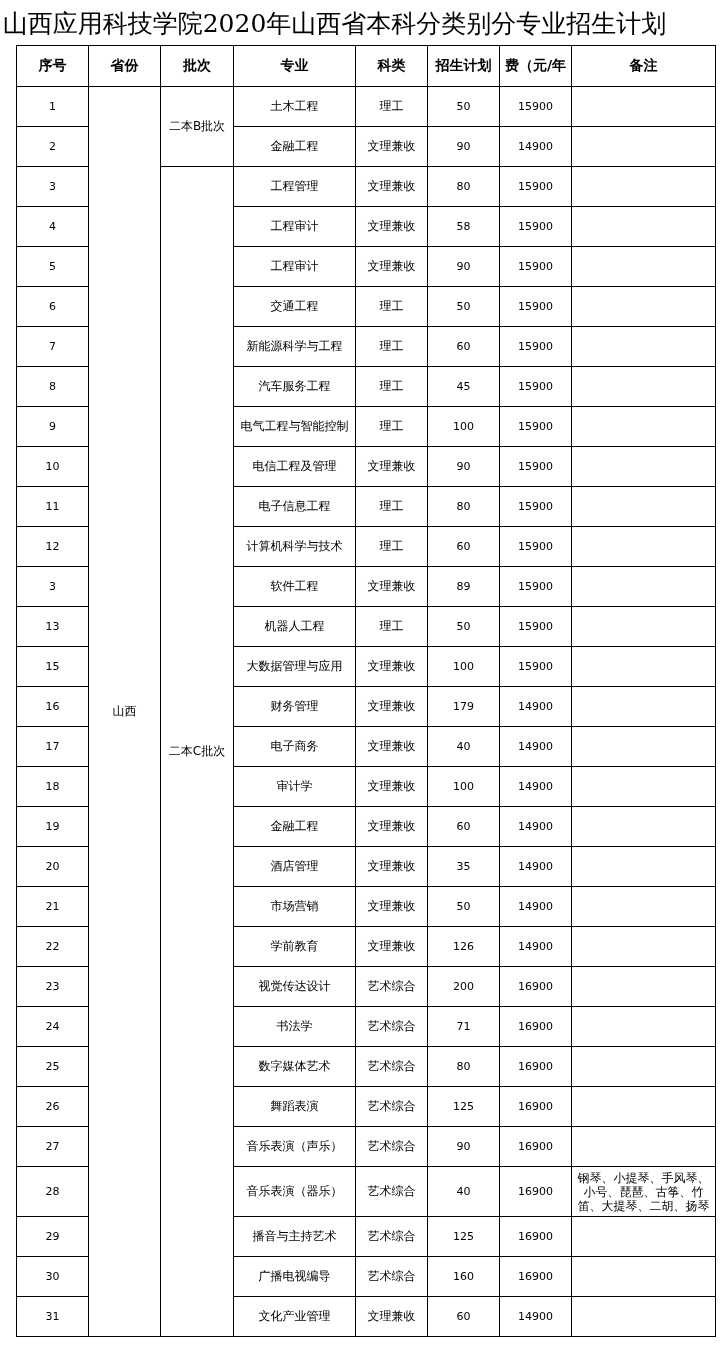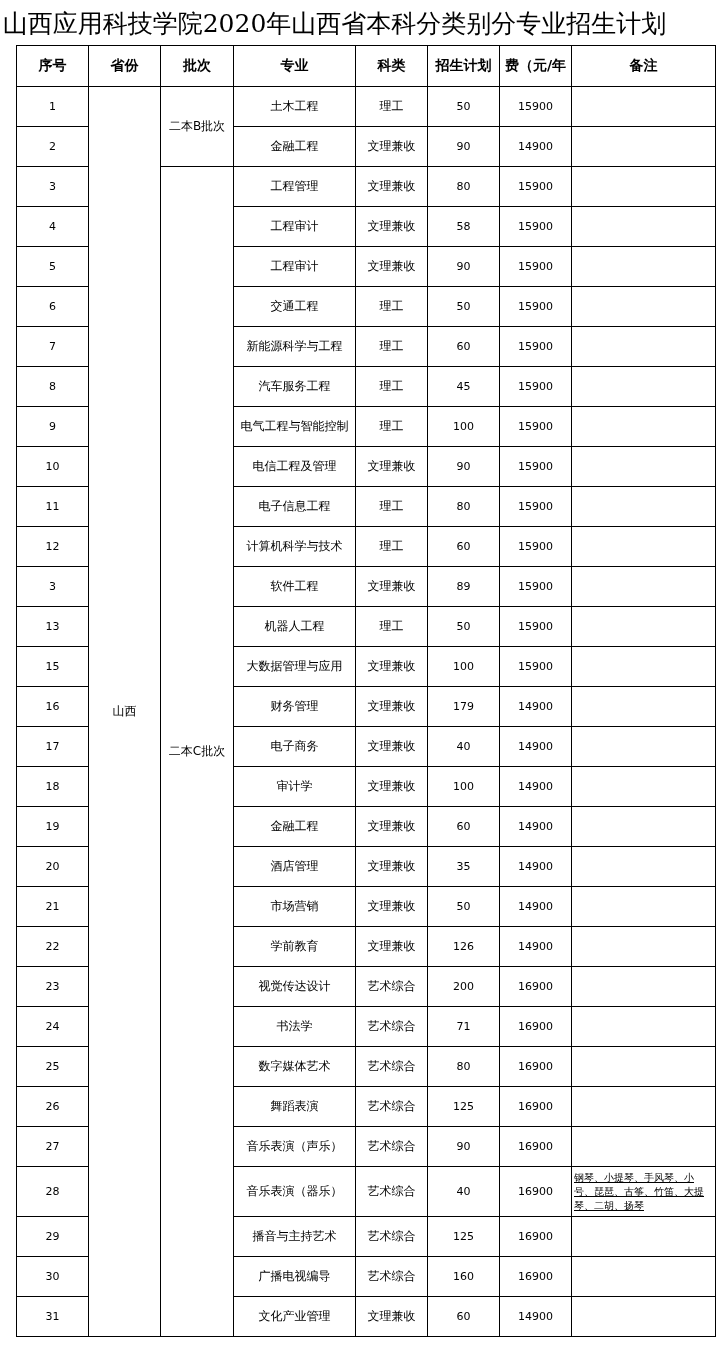--- a/index.html
+++ b/index.html
@@ -4,21 +4,21 @@
 <style>
   html, body { margin:0; padding:0; background:#ffffff; }
   body { width:723px; height:1350px; position:relative; font-family:"DejaVu Sans", sans-serif; color:#000; overflow:hidden; }
   .title { position:absolute; left:0; top:6px; width:669px; text-align:center; font-family:"DejaVu Serif", serif; font-size:25px; letter-spacing:0px; line-height:36px; white-space:nowrap; }
   table { position:absolute; left:16px; top:45px; border-collapse:collapse; table-layout:fixed;padding-left:40px; }
   td, th { border:1px solid #000; text-align:center; vertical-align:middle; padding:0; font-size:12px; font-weight:normal; overflow:hidden; }
   th { height:40px; font-size:14px; font-weight:bold; white-space:nowrap; }
   tr.row td { height:39px; }
   tr.row.tall td { height:49px; }
   td.num { font-size:11px; }
-  td.remark { text-align:left; font-size:10px; line-height:14px; padding:0 2px;text-decoration:underline; }
+  td.remark { text-align:center; font-size:12px; line-height:14px; padding:0 2px; }
   td.major { white-space:nowrap;margin-left:15px; }
 </style>
 </head>
 <body>
 
 <div class="title">山西应用科技学院2020年山西省本科分类别分专业招生计划</div>
 
 <table>
   <colgroup>
     <col style="width:72px">

